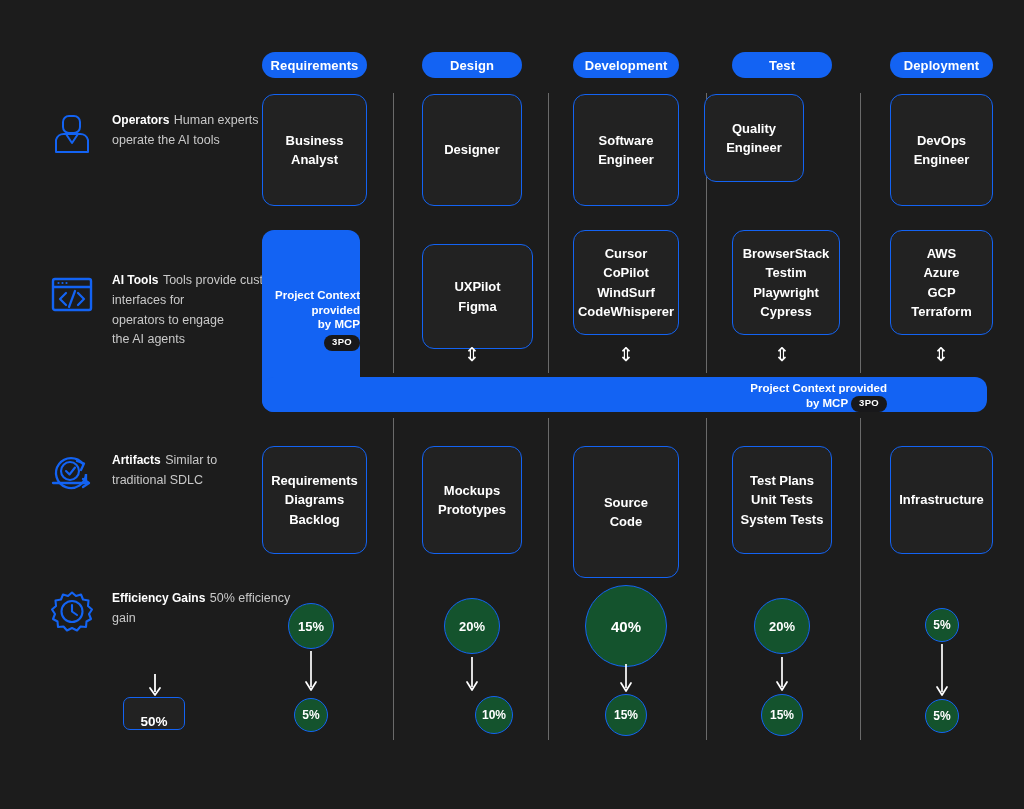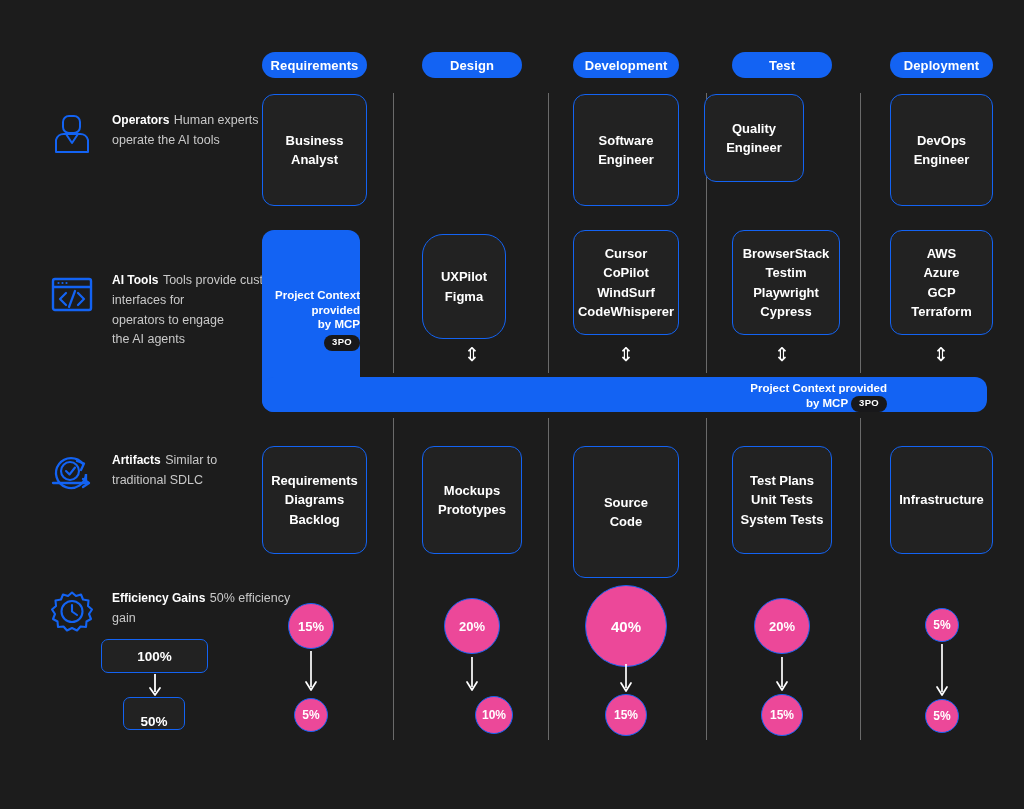--- a/index.html
+++ b/index.html
@@ -106,21 +106,21 @@
     line-height: 1;
     text-align: center;
     width: 20px;
   }
 
   
   .circ {
     position: absolute;
     border: 1.6px solid #1363f3;
     border-radius: 50%;
-    background: #ec4899;
+    background: #14532d;
     color: #ffffff;
     font-size: 13px;
     font-weight: bold;
     display: flex; align-items: center; justify-content: center;
   }
   .circ.small { font-size: 12px; }
 
   
   .downarrow { position: absolute; }
 
@@ -180,20 +180,25 @@
       <span class="title">Operators</span>
       <span class="sub" style="white-space:pre-line;">Human experts
 operate the AI tools</span>
     </span>
   </div>
 
   <div class="card" style="left:262px; top:94px; width:105px; height:112px;">
     <span>
       <span class="line">Business</span>
       <span class="line">Analyst</span>
+    </span>
+  </div>
+  <div class="card" style="left:422px; top:94px; width:100px; height:112px;">
+    <span>
+      <span class="line">Designer</span>
     </span>
   </div>
   <div class="card" style="left:573px; top:94px; width:106px; height:112px;">
     <span>
       <span class="line">Software</span>
       <span class="line">Engineer</span>
     </span>
   </div>
   <div class="card" style="left:704px; top:94px; width:100px; height:88px;">
     <span>
@@ -243,21 +248,21 @@
       <span class="badge3po" style="margin-top:3px;">3PO</span>
     </div>
 
     <div class="mcp-text" style="left:362px; top:381px; width:525px; font-size:11.5px;">
       <span class="line">Project Context provided</span><br>
       <span>by MCP</span>
       <span class="badge3po">3PO</span>
     </div>
   </div>
 
-  <div class="card" style="left:422px; top:234px; width:84px; height:105px;border-radius:21px;">
+  <div class="card" style="left:422px; top:244px; width:111px; height:105px;">
     <span>
       <span class="line">UXPilot</span>
       <span class="line">Figma</span>
     </span>
   </div>
   <div class="card" style="left:573px; top:230px; width:106px; height:105px;">
     <span>
       <span class="line">Cursor</span>
       <span class="line">CoPilot</span>
       <span class="line">WindSurf</span>
@@ -353,23 +358,20 @@
         <circle cx="22" cy="21.5" r="10.5" fill="none" stroke="#1363f3" stroke-width="2.1"></circle>
         <path d="M22 15 L22 21.5 L27 25" fill="none" stroke="#1363f3" stroke-width="2.1" stroke-linecap="round" stroke-linejoin="round"></path>
       </svg>
     </span>
     <span class="txt">
       <span class="title">Efficiency Gains</span>
       <span class="sub" style="white-space:pre-line;">50% efficiency gain</span>
     </span>
   </div>
 
-  <div class="efbox" style="left:101px; top:639px; width:107px; height:34px;">
-    <span>100%</span>
-  </div>
   <div class="downarrow" style="left:145px; top:674px;">
     <svg width="20" height="26" viewBox="0 0 20 26">
       <path d="M10 0 L10 18" stroke="#ffffff" stroke-width="1.8"></path>
       <path d="M5 14 L10 21 L15 14" fill="none" stroke="#ffffff" stroke-width="1.8" stroke-linecap="round" stroke-linejoin="round"></path>
     </svg>
   </div>
   <div class="efbox" style="left:123px; top:697px; width:62px; height:33px;align-items:flex-end;">
     <span>50%</span>
   </div>
 

